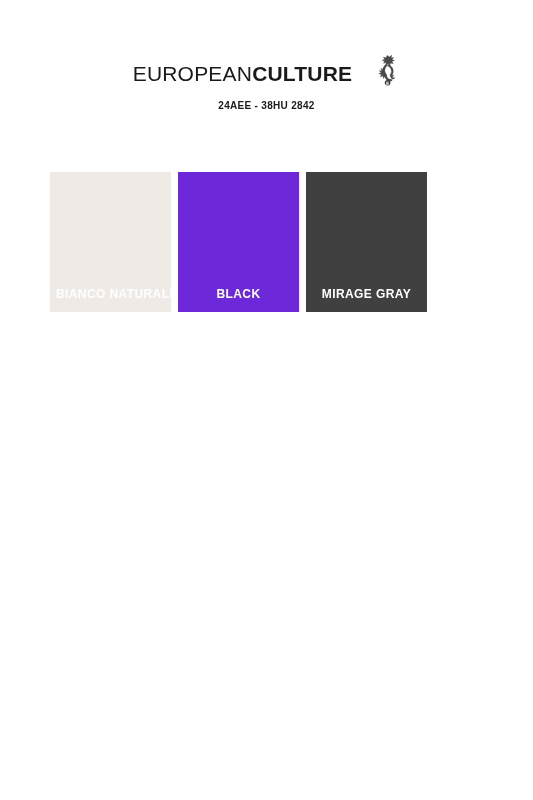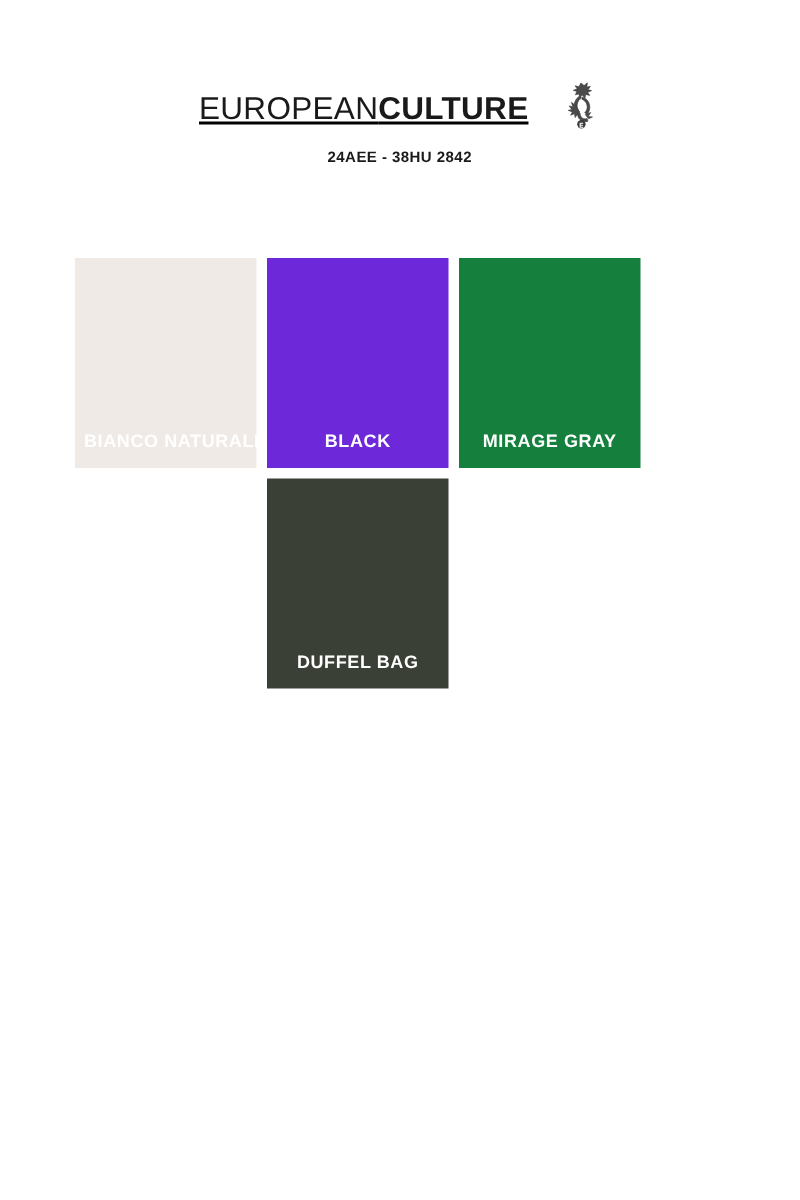--- a/index.html
+++ b/index.html
@@ -27,24 +27,23 @@
   .header {
     position: absolute;
     top: 58px;
     left: 0;
     width: 533px;
     text-align: center;
   }
 
   .brand-row {
     display: inline-flex;
-    align-items: center;
+    align-items: flex-end;
     justify-content: center;
     gap: 22px;
-    text-decoration: underline;
   }
 
   .brand-wordmark {
     font-size: 21px;
     line-height: 26px;
     letter-spacing: 0.2px;
     color: #1a1a1a;
     white-space: nowrap;
   }
 
@@ -154,26 +153,19 @@
   </div>
 
   <div class="swatch-grid">
       <div class="swatch-row">
         <div class="swatch-cell" style="background: rgb(239, 234, 229);">
           <div class="swatch-label align-right" style="color: rgb(255, 255, 255);">BIANCO NATURALE</div>
         </div>
         <div class="swatch-cell" style="background: #6d28d9;">
           <div class="swatch-label" style="color: rgb(255, 255, 255);">BLACK</div>
         </div>
-        <div class="swatch-cell" style="background: #15803d;">
+        <div class="swatch-cell" style="background: #404040;">
           <div class="swatch-label" style="color: rgb(255, 255, 255);">MIRAGE GRAY</div>
         </div>
-      </div>
-      <div class="swatch-row">
-        <div class="swatch-cell is-empty"></div>
-        <div class="swatch-cell" style="background: rgb(58, 64, 53);">
-          <div class="swatch-label" style="color: rgb(255, 255, 255);">DUFFEL BAG</div>
-        </div>
-        <div class="swatch-cell is-empty"></div>
       </div>
     </div>
 
 </div>
 
 </body></html>

